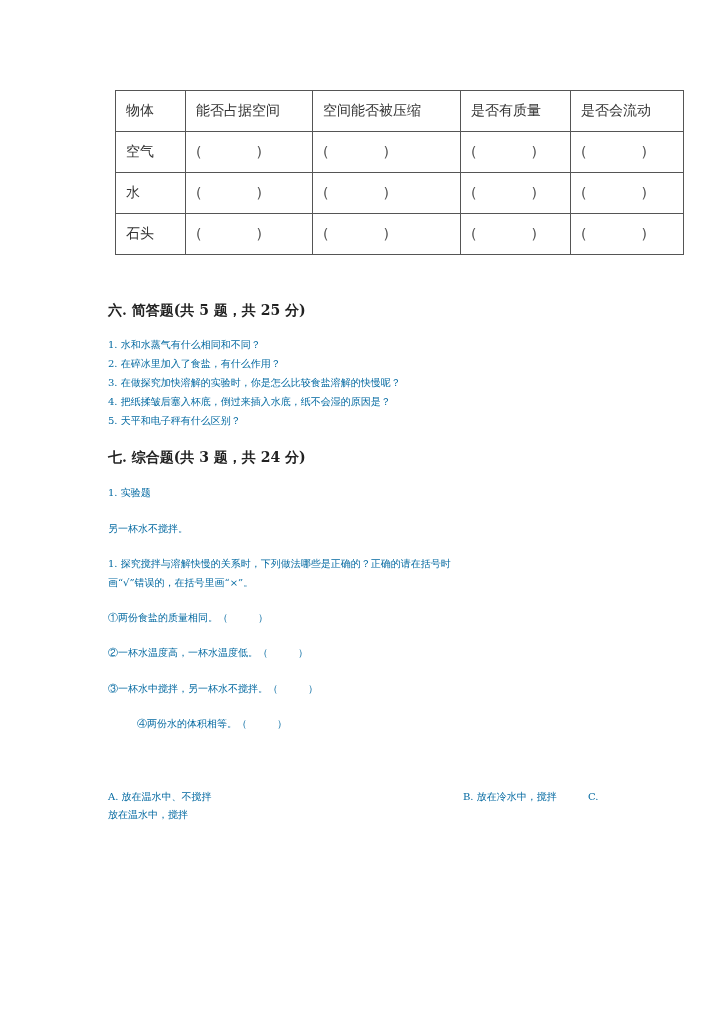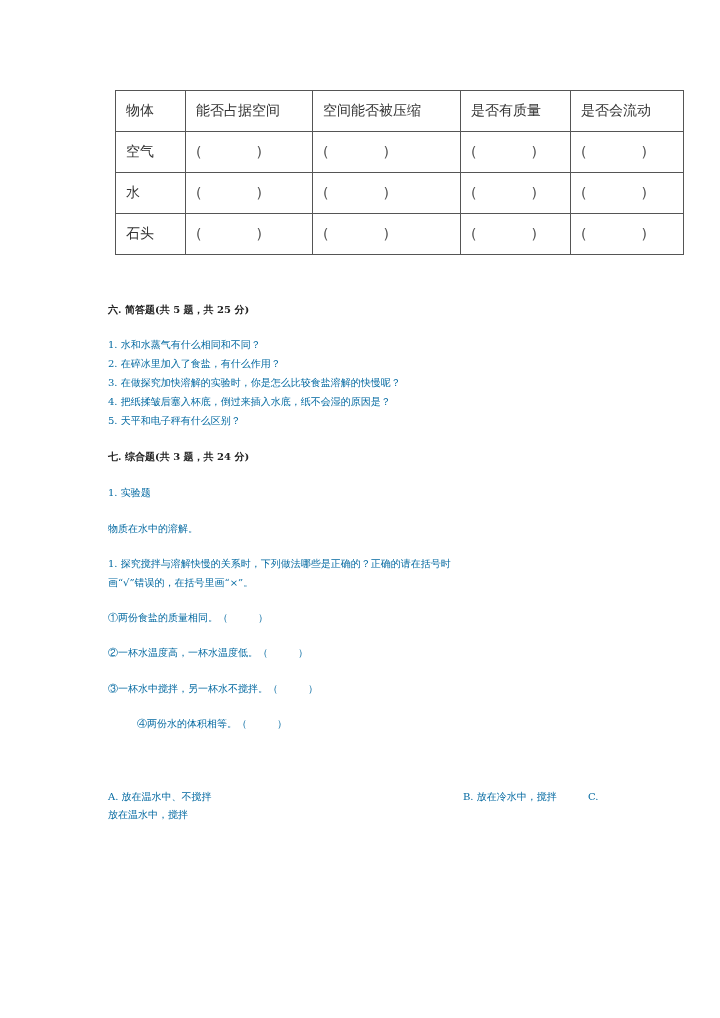--- a/index.html
+++ b/index.html
@@ -23,21 +23,21 @@
     box-sizing: border-box;
   }
   table.props .c0 { width: 70px; }
   table.props .c1 { width: 127px; }
   table.props .c2 { width: 148px; }
   table.props .c3 { width: 110px; }
   table.props .c4 { width: 113px; }
   .paren { display: inline-flex; width: 66px; justify-content: space-between; color: #555; font-size: 14px; }
 
   .txt { position: absolute; left: 108px; font-size: 10px; line-height: 18px; white-space: nowrap; color: #0369a1; }
-  .h { font-weight: bold; color: #222; font-size: 10px; }
+  .h { font-weight: bold; color: #222; font-size: 14px; }
   .optB { position: absolute; left: 355px; }
   .optC { position: absolute; left: 588px; }
 </style>
 </head>
 <body>
 
 <div class="page">
 
   <table class="props">
     <tbody>
@@ -110,21 +110,21 @@
 
   <div class="txt h" style="top:301px;">六. 简答题(共 5 题，共 25 分)</div>
   <div class="txt" style="top:336px;">1. 水和水蒸气有什么相同和不同？</div>
   <div class="txt" style="top:355px;">2. 在碎冰里加入了食盐，有什么作用？</div>
   <div class="txt" style="top:374px;">3. 在做探究加快溶解的实验时，你是怎么比较食盐溶解的快慢呢？</div>
   <div class="txt" style="top:393px;">4. 把纸揉皱后塞入杯底，倒过来插入水底，纸不会湿的原因是？</div>
   <div class="txt" style="top:412px;">5. 天平和电子秤有什么区别？</div>
 
   <div class="txt h" style="top:448px;">七. 综合题(共 3 题，共 24 分)</div>
   <div class="txt" style="top:484px;">1. 实验题</div>
-  <div class="txt" style="top:520px;">物质在水中的溶解。</div>
+  <div class="txt" style="top:520px;">另一杯水不搅拌。</div>
   <div class="txt" style="top:555px;">1. 探究搅拌与溶解快慢的关系时，下列做法哪些是正确的？正确的请在括号时</div>
   <div class="txt" style="top:574px;">画“√”错误的，在括号里画“×”。</div>
 
   <div class="txt" style="top:609px;">①两份食盐的质量相同。（　　　）</div>
   <div class="txt" style="top:644px;">②一杯水温度高，一杯水温度低。（　　　）</div>
   <div class="txt" style="top:680px;">③一杯水中搅拌，另一杯水不搅拌。（　　　）</div>
   <div class="txt" style="top:715px;margin-left:29px;">④两份水的体积相等。（　　　）</div>
 
 
   <div class="txt" style="top:788px; width:520px;">

